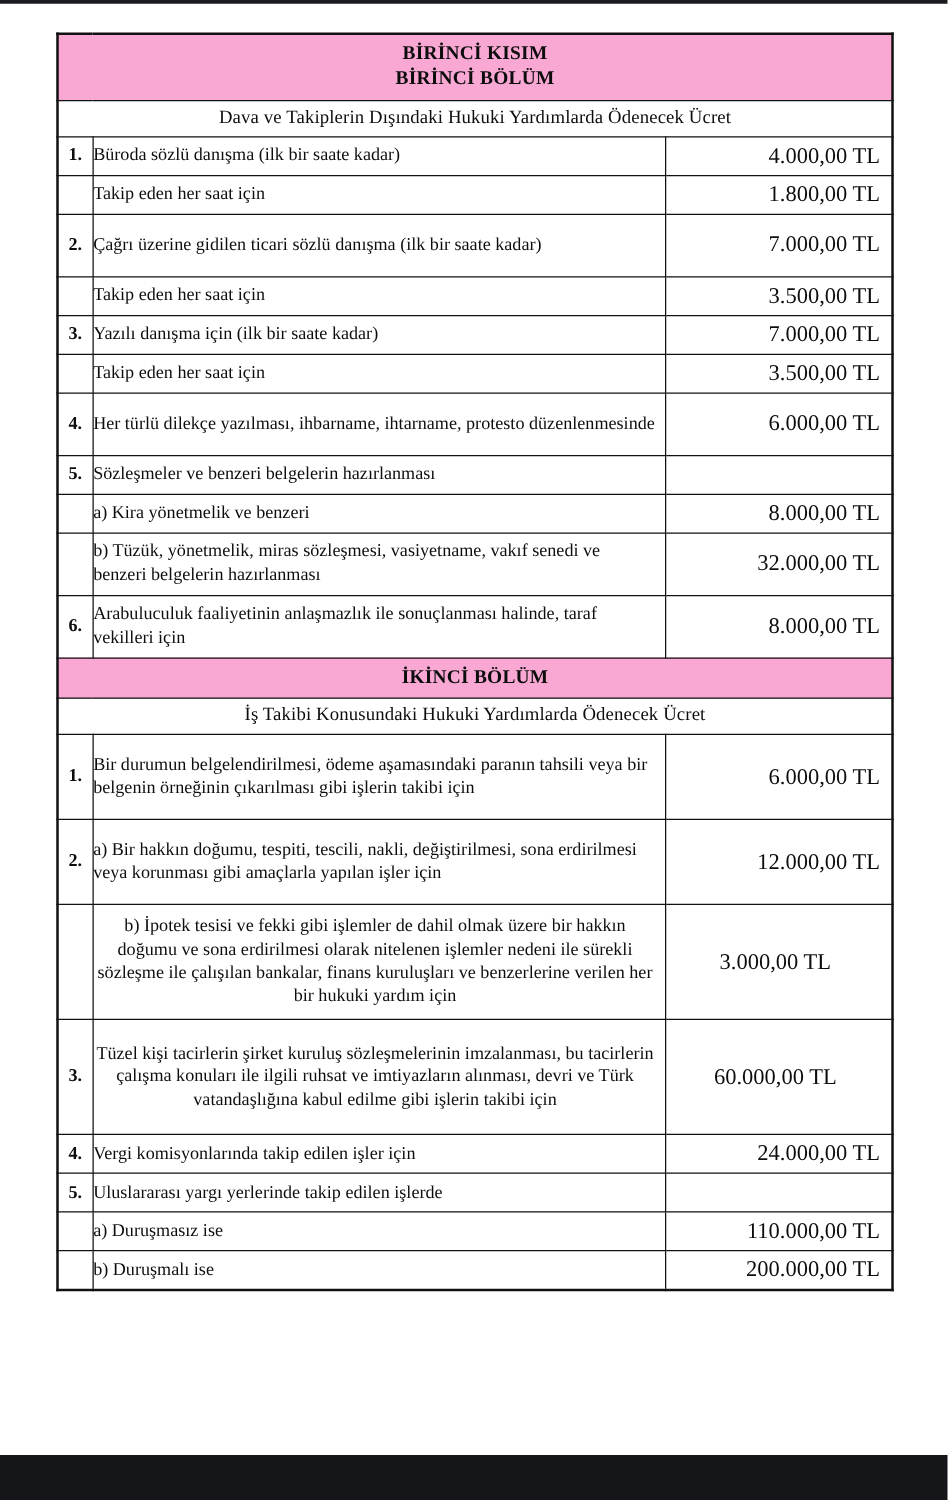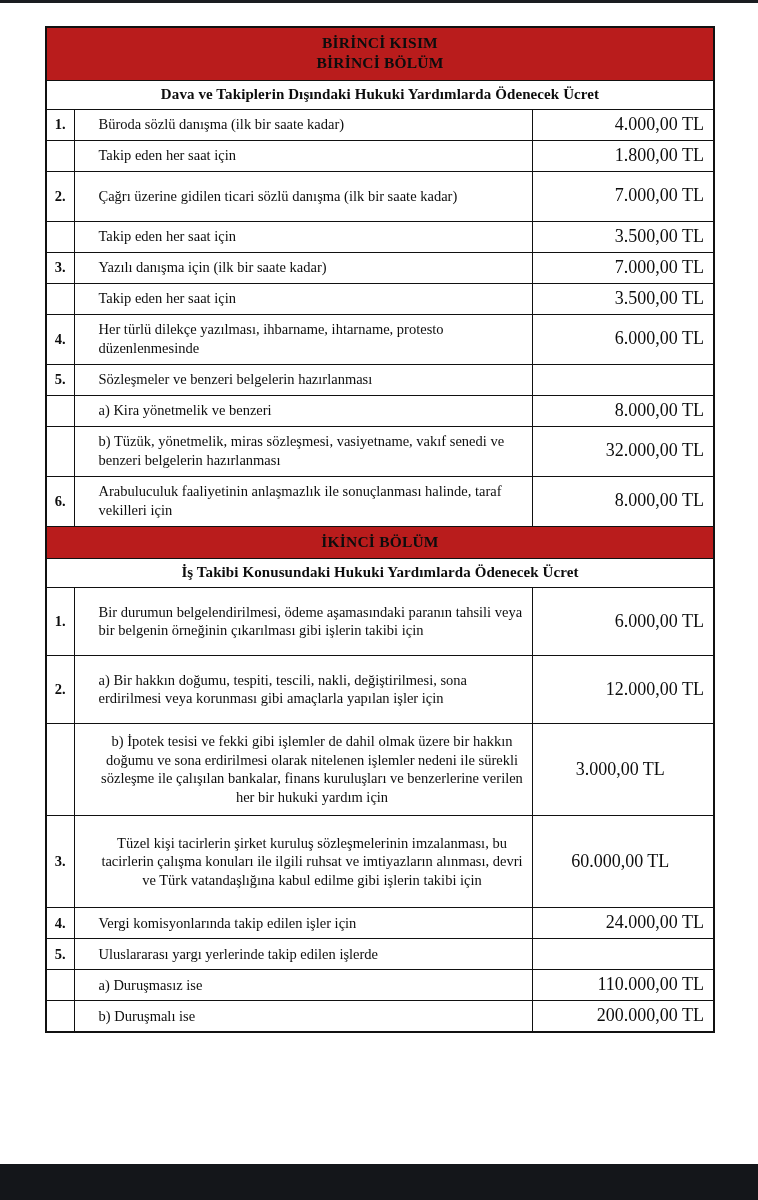--- a/index.html
+++ b/index.html
@@ -44,53 +44,53 @@
     border: 1px solid #111111;
     vertical-align: middle;
     color: #0d0d0d;
   }
   col.c-num   { width: 28px; }
   col.c-desc  { width: 458px; }
   col.c-price { width: 182px; }
 
   
   td.banner {
-    background: #b91c1c;
+    background: #f9a8d4;
     text-align: center;
     font-weight: bold;
     font-size: 15.5px;
     line-height: 1.32;
     letter-spacing: 0.2px;
     padding: 5px 4px 6px 4px;
   }
   td.banner .line2 { display: block; }
 
   
   td.subtitle {
     background: #ffffff;
     text-align: center;
-    font-weight: bold;
+    font-weight: normal;
     font-size: 15px;
     padding: 5px 4px 6px 4px;
     letter-spacing: 0.1px;
   }
 
   
   td.num {
     text-align: center;
     font-weight: bold;
     font-size: 14.5px;
     padding: 2px 0;
   }
   
   td.desc {
     text-align: left;
     font-size: 14.5px;
     line-height: 1.28;
-    padding: 4px 6px 5px 24px;
+    padding: 4px 6px 5px 0;
   }
   
   td.price {
     text-align: right;
     font-size: 18px;
     padding: 4px 9px 5px 4px;
     white-space: nowrap;
   }
   tr.r-short td { height: 21px; }
   tr.r-tall  td { height: 40px; }

